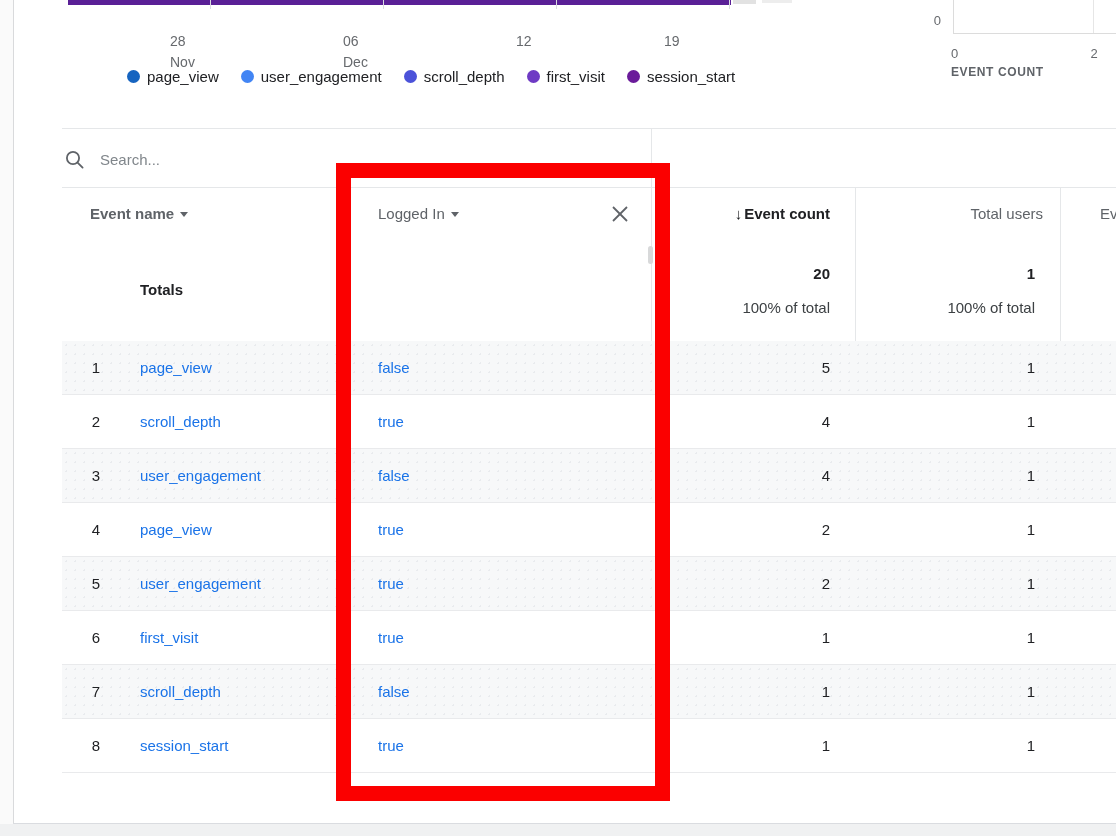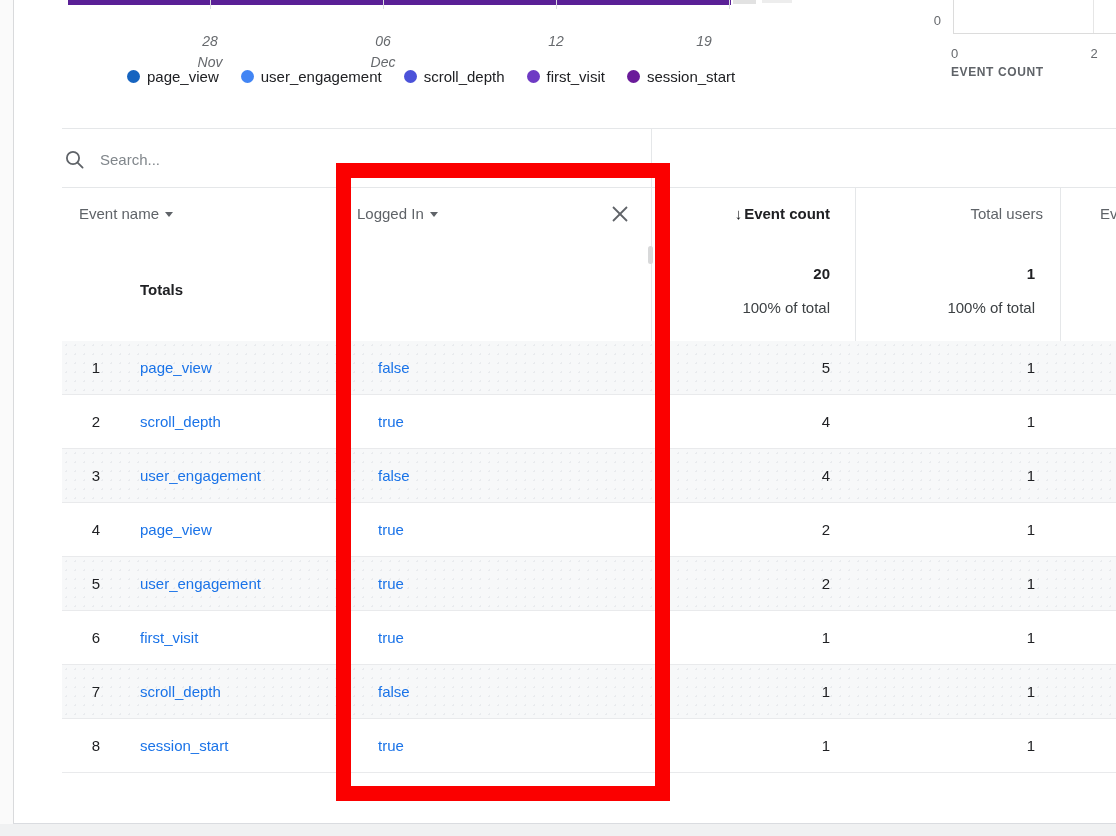--- a/index.html
+++ b/index.html
@@ -16,21 +16,21 @@
   .left-sliver { left:0; top:0; width:13px; height:824px; background:#fafafa; }
   .left-border { left:13px; top:0; width:1px; height:823px; background:#d9dadc; }
   .card-bottom-border { left:13px; top:823px; width:1103px; height:1px; background:#dadce0; }
   .footer-strip { left:0; top:824px; width:1116px; height:12px; background:#f0f1f2; }
 
   
   .chart-line { left:68px; top:0; width:663px; height:5px; }
   .chart-gray-1 { left:733px; top:0; width:23px; height:4px; background:#e2e2e2; }
   .chart-gray-2 { left:762px; top:0; width:30px; height:3px; background:#ededed; }
   .x-tick { top:0; width:1px; height:9px; background:#dadce0; }
-  .x-label { top:31px; width:80px; text-align:center; font-size:14px; line-height:21px; color:#66696d; white-space:pre-line;font-style:italic; }
+  .x-label { top:31px; width:80px; font-size:14px; line-height:21px; color:#66696d; white-space:pre-line; }
 
   
   .legend { left:127px; top:68px; display:flex; gap:22px; align-items:center; }
   .legend-item { display:flex; align-items:center; gap:7px; }
   .legend-dot { width:13px; height:13px; border-radius:50%; flex:none; }
   .legend-label { font-size:15px; color:#202124; }
 
   
   .mc-box { left:953px; top:0; width:163px; height:34px; border-left:1px solid #dcdcdc; border-bottom:1px solid #dcdcdc; background:#fff; }
   .mc-grid { left:1093px; top:0; width:1px; height:33px; background:#e6e6e6; }
@@ -49,22 +49,22 @@
   .v-count-right { left:855px; top:187px; height:586px; }
   .v-users-right { left:1060px; top:187px; height:586px; }
   .scroll-thumb { left:648px; top:246px; width:5px; height:18px; background:#d8d9da; border-radius:3px; }
 
   
   .search-icon { left:65px; top:150px; width:20px; height:20px; }
   .search-placeholder { left:100px; top:151px; font-size:15px; color:#80868b; }
 
   
   .hdr { top:205px; display:flex; align-items:center; gap:6px; font-size:15px; color:#5f6368; }
-  .hdr-event-name { left:79px; }
-  .hdr-logged-in { left:357px; }
+  .hdr-event-name { left:90px;font-weight:bold; }
+  .hdr-logged-in { left:378px; }
   .caret { width:0; height:0; border-left:4px solid transparent; border-right:4px solid transparent; border-top:5px solid #5f6368; margin-top:2px; }
   .close-btn { left:607px; top:201px; width:26px; height:26px; cursor:pointer; }
   .hdr-count { right:286px; color:#202124; }
   .hdr-count .lbl { font-weight:700; }
   .sort-arrow { font-size:15px; color:#202124; }
   .hdr-users { right:73px; }
   .hdr-trunc { left:1100px; }
 
   
   .totals-label { left:140px; top:281px; font-size:15px; font-weight:700; color:#202124; }

